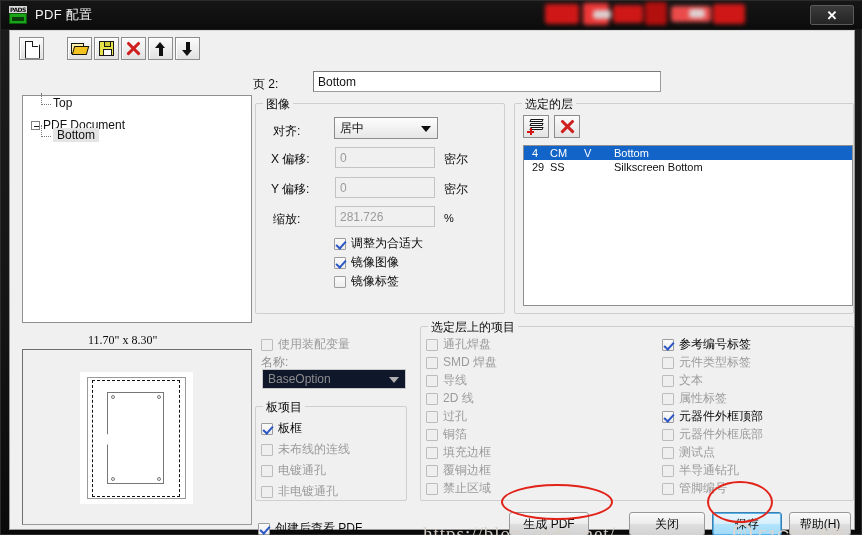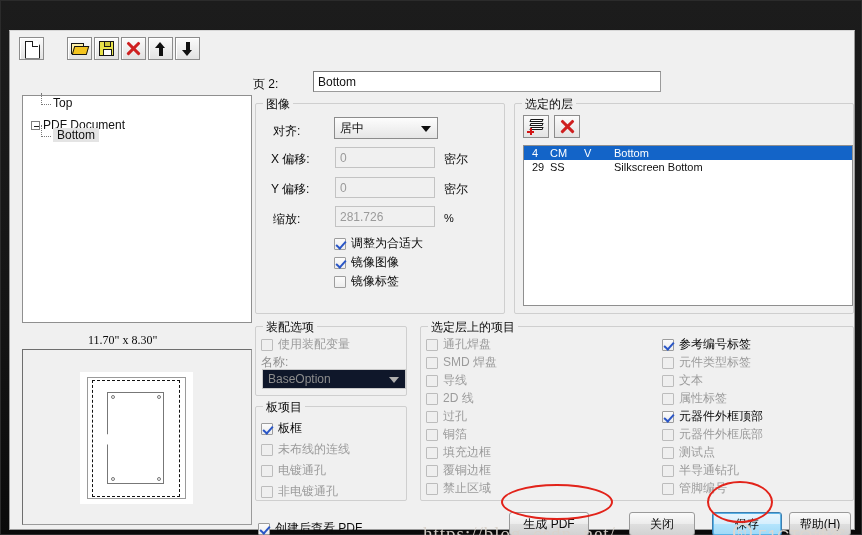--- a/index.html
+++ b/index.html
@@ -380,20 +380,40 @@
     display:flex; align-items:center; justify-content:center;
     font-family:"Liberation Sans",sans-serif;
   }
 </style>
 </head>
 <body>
 
 <div id="app">
   <div class="win-frame">
 
+    <div class="titlebar">
+      <span class="title-icon">
+        <span class="pads-top">PADS</span>
+        <span class="pads-bot"></span>
+      </span>
+      <span class="title-text">PDF 配置</span>
+
+      <div class="title-banner">
+        <span class="blob b1"></span>
+          <span class="blob b2"></span>
+          <span class="blob b3"></span>
+        <span class="blob b4"></span>
+          <span class="blob b5"></span>
+          <span class="blob b6"></span>
+        <span class="blob b7"></span>
+          <span class="blob b8"></span>
+      </div>
+
+      <div class="title-close">✕</div>
+    </div>
 
     <div class="client">
 
       <div class="toolbar">
         <div class="tb-btn raised" style="left:9px;">
           <span class="ic-doc"></span>
         </div>
         <div class="tb-btn raised" style="left:57px;">
           <span class="ic-open">
               <i class="bk"></i>
@@ -518,23 +538,20 @@
           <span class="c-nm">Bottom</span>
         </div>
         <div class="lrow">
           <span class="c-num">29</span>
           <span class="c-ab">SS</span>
           <span class="c-v"></span>
           <span class="c-nm">Silkscreen Bottom</span>
         </div>
       </div>
 
-      <div class="gb" style="left:245px; top:295px; width:152px; height:70px;">
-        <span class="gb-title">装配选项</span>
-      </div>
       <div class="cb dim" style="left:251px; top:305px;">
         <span class="box"></span>
         <span class="txt">使用装配变量</span>
       </div>
       <span class="lbl" style="left:251px; top:323px; color:#8f8f8f;">名称:</span>
       <div class="combo flat" style="left:252px; top:338px; width:144px; height:20px;">
         <span>BaseOption</span>
         <span class="arrow"></span>
       </div>
 
@@ -635,21 +652,21 @@
         <span class="box"></span>
         <span class="txt">管脚编号</span>
       </div>
 
       <div class="cb on" style="left:248px; top:489px;">
         <span class="box"></span>
         <span class="txt">创建后查看 PDF</span>
       </div>
 
       <div class="btn" style="left:499px; top:481px; width:80px; height:24px;">生成 PDF</div>
-      <div class="btn" style="left:619px; top:481px; width:66px; height:24px;">关闭</div>
+      <div class="btn" style="left:619px; top:481px; width:76px; height:24px;">关闭</div>
       <div class="btn focus" style="left:702px; top:481px; width:70px; height:24px;">保存</div>
       <div class="btn" style="left:779px; top:481px; width:62px; height:24px;">帮助(H)</div>
 
       <div class="wm" style="left:413px; top:492px;">https://blog. csdn. net/</div>
       <div class="wm-logo" style="left:723px; top:492px;">51</div>
       <div class="wm-cn" style="left:748px; top:494px;">51CTO博客</div>
 
     </div>
 
     <div class="anno">

